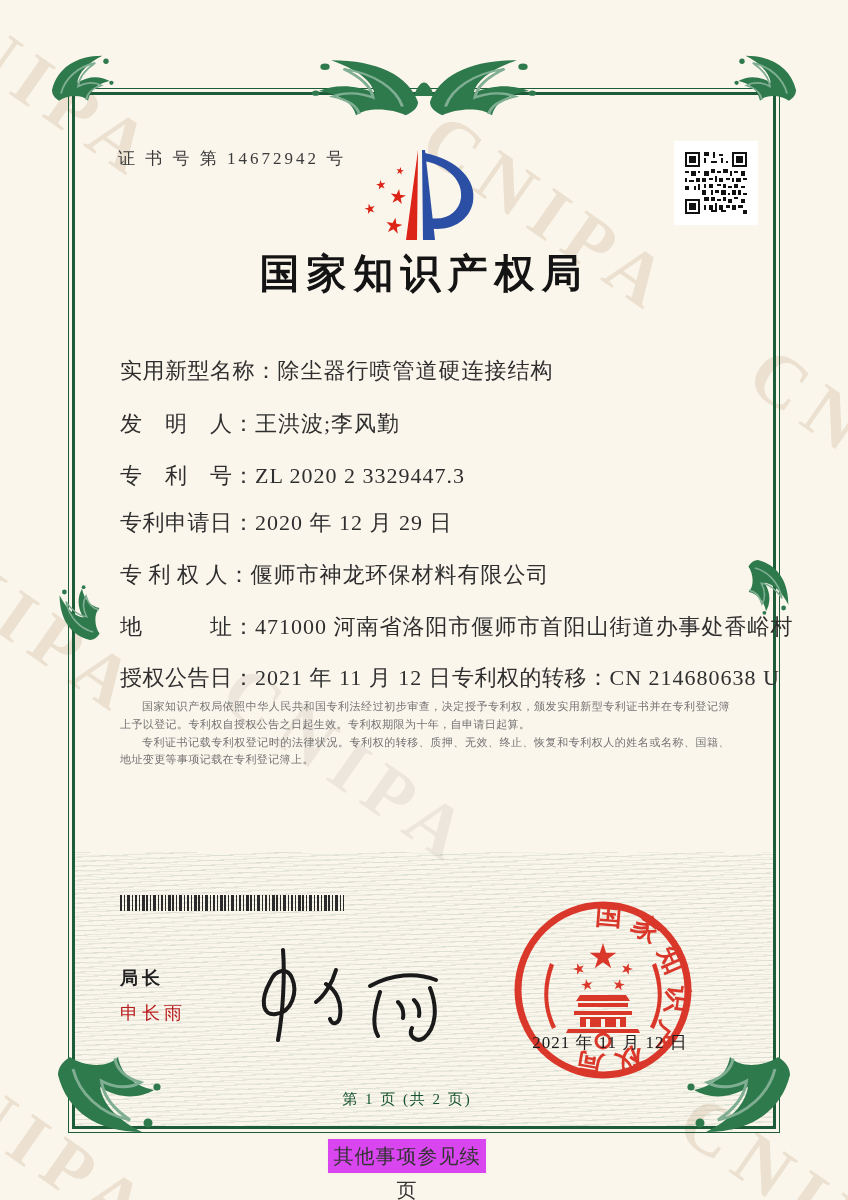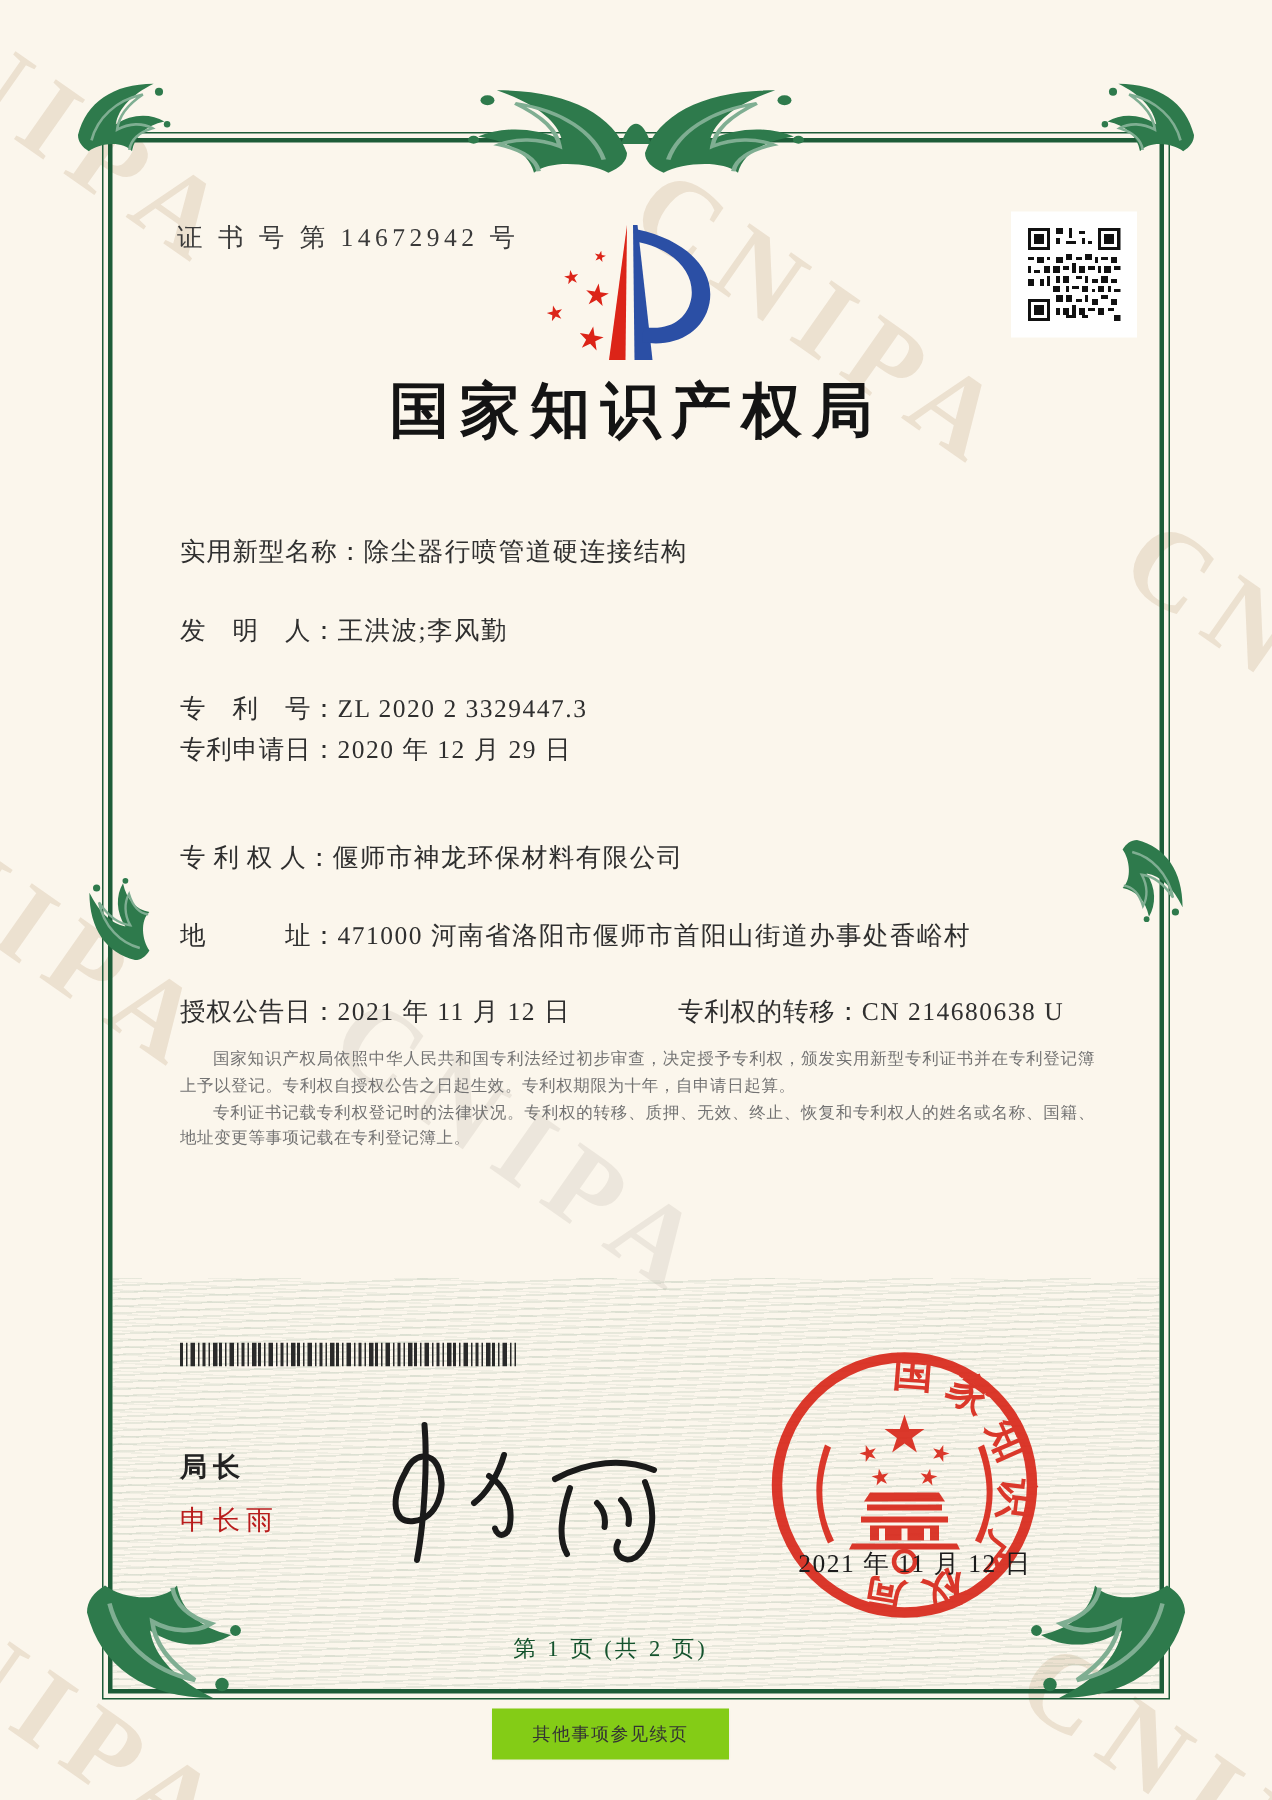--- a/index.html
+++ b/index.html
@@ -36,44 +36,44 @@
   
   .abs { position:absolute; z-index:5; }
   .cert-no { left:118px; top:147px; font-size:17px; letter-spacing:3px; color:#3a3a3a; }
   .qr-box { left:674px; top:141px; width:84px; height:84px; background:#fff; }
   .qr-box svg { position:absolute; left:11px; top:11px; }
   .logo { left:358px; top:146px; }
   .title {
     left:72px; top:246px; width:704px; text-align:center;
     font-size:40px; font-weight:bold; letter-spacing:7px; color:#141414;
   }
-  .field { left:120px; font-size:17px; color:#2f2f2f; white-space:nowrap; }
+  .field { left:120px; font-size:22px; color:#2f2f2f; white-space:nowrap; }
   .field .lbl { display:inline-block; min-width:100px; letter-spacing:0.5px; }
   .field .val { margin-left:0px; letter-spacing:1px; }
-  .f1{top:356px}.f2{top:409px}.f3{top:461px}.f4{top:488px}.f5{top:560px}.f6{top:612px}.f7{top:663px}
+  .f1{top:356px}.f2{top:409px}.f3{top:461px}.f4{top:508px}.f5{top:560px}.f6{top:612px}.f7{top:663px}
   .f7b{ left:452px; top:663px; }
   .body-text {
     left:120px; top:698px; width:610px; font-size:11px; line-height:1.62;
     color:#737373; text-align:justify; letter-spacing:0.4px;
   }
   .body-text p { text-indent:2em; }
   .barcode { left:120px; top:895px; }
   .director { left:120px; top:966px; font-size:18px; letter-spacing:4px; color:#222;font-weight:bold; }
   .director-name { left:120px; top:1001px; font-size:18px; letter-spacing:4px; color:#b91c1c; }
   .signature { left:252px; top:944px; z-index:6; }
   .seal { left:508px; top:895px; z-index:5; }
   .seal-date {
     left:520px; top:1031px; width:180px; text-align:center; z-index:7;
     font-size:17px; letter-spacing:1px; color:#1c1c1c; white-space:nowrap;
   }
   .page-info { left:72px; top:1090px; width:670px; text-align:center; font-size:15px; letter-spacing:2px; color:#14532d; }
   .cont-box {
-    left:328px; top:1139px; width:158px; height:34px; background:#84cc16;
+    left:328px; top:1139px; width:158px; height:34px; background:#d946ef;
     box-shadow:0 0 2px rgba(0,0,0,0.06); text-align:center; line-height:34px;
-    font-size:12px; letter-spacing:1px; color:#333; z-index:5;
+    font-size:20px; letter-spacing:1px; color:#333; z-index:5;
   }
 </style>
 </head>
 <body>
 
 <div class="wm" style="left:-62px; top:-38px;">CNIPA</div>
 <div class="wm" style="left:455px; top:96px;">CNIPA</div>
 <div class="wm" style="left:782px; top:330px;">CNIPA</div>
 <div class="wm" style="left:-78px; top:498px;">CNIPA</div>
 <div class="wm light" style="left:255px; top:648px;">CNIPA</div>

